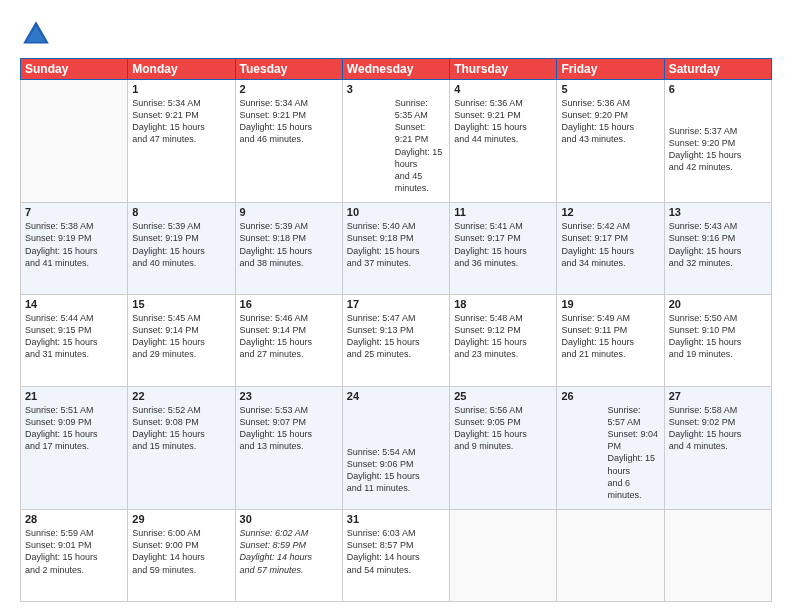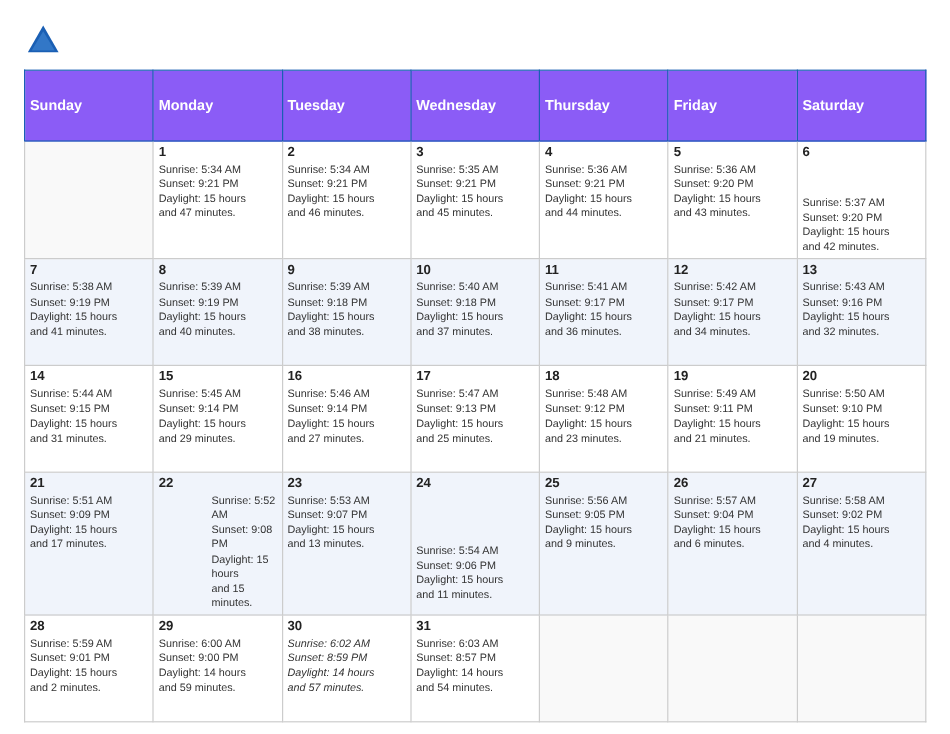--- a/index.html
+++ b/index.html
@@ -61,25 +61,25 @@
       color: #444;
     }
     .calendar {
       flex: 1;
       border: 1px solid #ccc;
       border-collapse: collapse;
       width: 100%;
       table-layout: fixed;
     }
     .calendar th {
-      background-color: #8b5cf6;
+      background-color: #ef4444;
       color: #fff;
       font-size: 12px;
       font-weight: bold;
-      padding: 22px 4px;
+      padding: 3px 4px;
       text-align: left;
       border: 1px solid #1a5fb4;
     }
     .calendar td {
       border: 1px solid #ccc;
       vertical-align: top;
       padding: 3px 4px;
       font-size: 9.5px;
       color: #333;
       height: 88px;
@@ -148,21 +148,21 @@
           </td>
           <td>
             <span class="day-num">2</span>
             <div class="day-info" style="white-space: pre-line;">Sunrise: 5:34 AM
 Sunset: 9:21 PM
 Daylight: 15 hours
 and 46 minutes.</div>
           </td>
           <td>
             <span class="day-num">3</span>
-            <div class="day-info" style="white-space: pre-line;">Sunrise: 5:35 AM
+            <div class="day-info" style="white-space: pre-line; margin-left: 48px;">Sunrise: 5:35 AM
 Sunset: 9:21 PM
 Daylight: 15 hours
 and 45 minutes.</div>
           </td>
           <td>
             <span class="day-num">4</span>
             <div class="day-info" style="white-space: pre-line;">Sunrise: 5:36 AM
 Sunset: 9:21 PM
 Daylight: 15 hours
 and 44 minutes.</div>
@@ -287,21 +287,21 @@
         <tr class="alt-row">
           <td>
             <span class="day-num">21</span>
             <div class="day-info" style="white-space: pre-line;">Sunrise: 5:51 AM
 Sunset: 9:09 PM
 Daylight: 15 hours
 and 17 minutes.</div>
           </td>
           <td>
             <span class="day-num">22</span>
-            <div class="day-info" style="white-space: pre-line; margin-left: 44px;">Sunrise: 5:52 AM
+            <div class="day-info" style="white-space: pre-line;">Sunrise: 5:52 AM
 Sunset: 9:08 PM
 Daylight: 15 hours
 and 15 minutes.</div>
           </td>
           <td>
             <span class="day-num">23</span>
             <div class="day-info" style="white-space: pre-line;">Sunrise: 5:53 AM
 Sunset: 9:07 PM
 Daylight: 15 hours
 and 13 minutes.</div>
@@ -315,21 +315,21 @@
           </td>
           <td>
             <span class="day-num">25</span>
             <div class="day-info" style="white-space: pre-line;">Sunrise: 5:56 AM
 Sunset: 9:05 PM
 Daylight: 15 hours
 and 9 minutes.</div>
           </td>
           <td>
             <span class="day-num">26</span>
-            <div class="day-info" style="white-space: pre-line;">Sunrise: 5:57 AM
+            <div class="day-info" style="white-space: pre-line; margin-left: 46px;">Sunrise: 5:57 AM
 Sunset: 9:04 PM
 Daylight: 15 hours
 and 6 minutes.</div>
           </td>
           <td>
             <span class="day-num">27</span>
             <div class="day-info" style="white-space: pre-line;">Sunrise: 5:58 AM
 Sunset: 9:02 PM
 Daylight: 15 hours
 and 4 minutes.</div>

